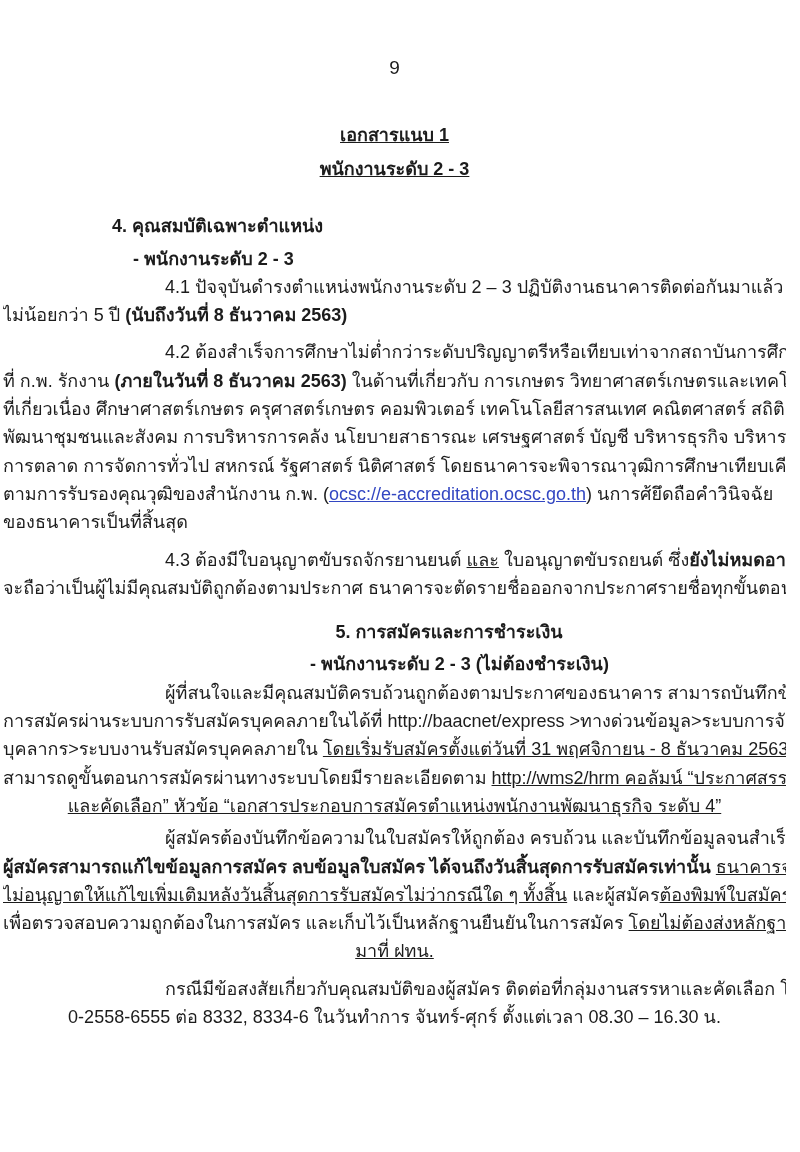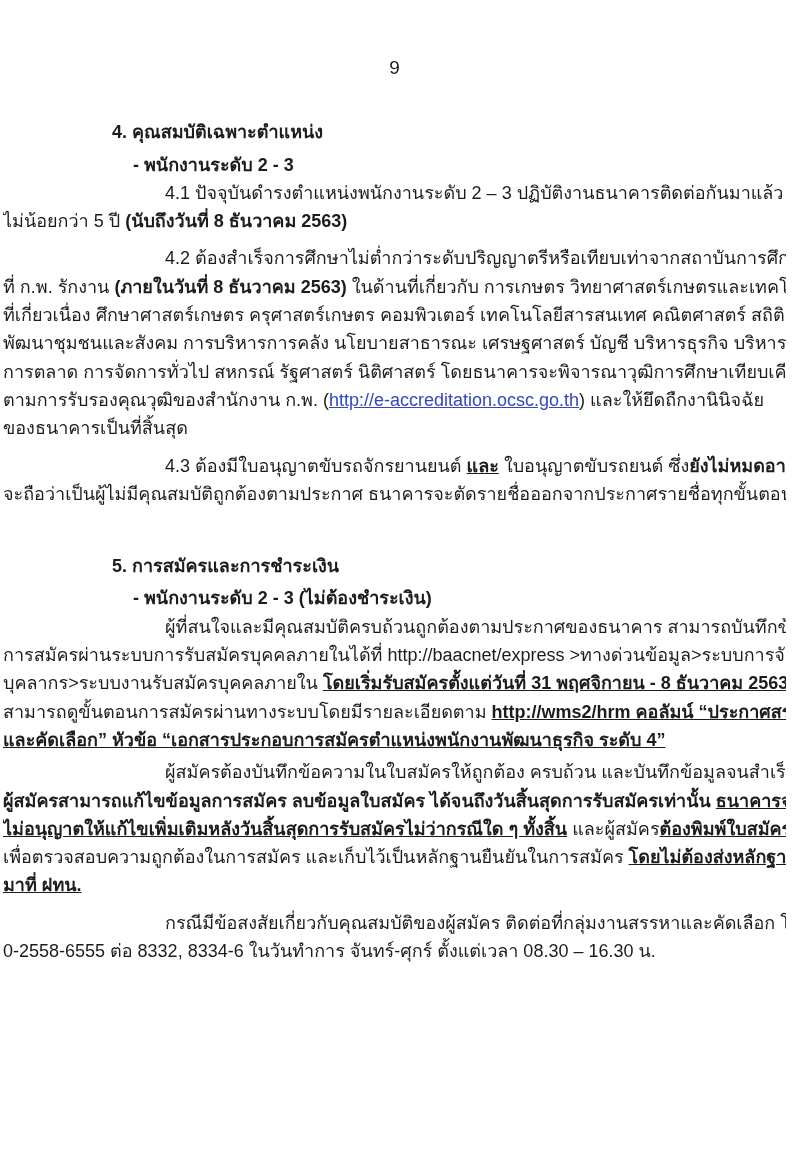--- a/index.html
+++ b/index.html
@@ -13,50 +13,54 @@
   .pagenum{text-align:center;line-height:28px;margin-bottom:36px;font-size:19px;}
   .titles{margin-bottom:26px;}
   .doc-title{text-align:center;font-weight:700;text-decoration:underline;line-height:34px;}
   .line{line-height:28.3px;white-space:nowrap;overflow:hidden;}
   .ind-none{padding-left:0;}
   .ind-h1{padding-left:109px;}
   .ind-h2{padding-left:130px;}
   .ind-para{padding-left:162px;}
   .gap-xs{margin-top:4px;}
   .gap-s{margin-top:9px;}
-  .gap-l{margin-top:44px;}
+  .gap-l{margin-top:16px;text-align:center;}
   .seg-r{font-weight:400;}
   .seg-b{font-weight:700;}
-  .seg-bu{font-weight:700;text-decoration:underline;}
+  .seg-bu{font-weight:400;text-decoration:underline;}
   .seg-link{color:var(--link,#3246c2);text-decoration:underline;cursor:pointer;}
 </style>
 </head>
 <body style="background: rgb(255, 255, 255); color: rgb(28, 28, 28);">
 
 <div class="page">
   <div class="pagenum line">9</div>
+  <div class="titles">
+    <div class="doc-title">เอกสารแนบ 1</div>
+    <div class="doc-title">พนักงานระดับ 2 - 3</div>
+  </div>
   <div>
       <div class="sec">
         <div class="block">
           <div class="line ind-h1"><span class="seg-b">4. คุณสมบัติเฉพาะตำแหน่ง</span></div>
         </div>
         <div class="block gap-xs">
           <div class="line ind-h2"><span class="seg-b">- พนักงานระดับ 2 - 3</span></div>
         </div>
         <div class="block">
           <div class="line ind-para"><span class="seg-r">4.1 ปัจจุบันดำรงตำแหน่งพนักงานระดับ 2 – 3 ปฏิบัติงานธนาคารติดต่อกันมาแล้ว</span></div>
           <div class="line ind-none"><span class="seg-r">ไม่น้อยกว่า 5 ปี </span><span class="seg-b">(นับถึงวันที่ 8 ธันวาคม 2563)</span></div>
         </div>
         <div class="block gap-s">
           <div class="line ind-para"><span class="seg-r">4.2 ต้องสำเร็จการศึกษาไม่ต่ำกว่าระดับปริญญาตรีหรือเทียบเท่าจากสถาบันการศึกษา</span></div>
           <div class="line ind-none"><span class="seg-r">ที่ ก.พ. รักงาน </span><span class="seg-b">(ภายในวันที่ 8 ธันวาคม 2563)</span><span class="seg-r"> ในด้านที่เกี่ยวกับ การเกษตร วิทยาศาสตร์เกษตรและเทคโนโลยี</span></div>
           <div class="line ind-none"><span class="seg-r">ที่เกี่ยวเนื่อง ศึกษาศาสตร์เกษตร ครุศาสตร์เกษตร คอมพิวเตอร์ เทคโนโลยีสารสนเทศ คณิตศาสตร์ สถิติ</span></div>
           <div class="line ind-none"><span class="seg-r">พัฒนาชุมชนและสังคม การบริหารการคลัง นโยบายสาธารณะ เศรษฐศาสตร์ บัญชี บริหารธุรกิจ บริหารรัฐกิจ</span></div>
           <div class="line ind-none"><span class="seg-r">การตลาด การจัดการทั่วไป สหกรณ์ รัฐศาสตร์ นิติศาสตร์ โดยธนาคารจะพิจารณาวุฒิการศึกษาเทียบเคียง</span></div>
-          <div class="line ind-none"><span class="seg-r">ตามการรับรองคุณวุฒิของสำนักงาน ก.พ. (</span><span class="seg-link">http://e-accreditation.ocsc.go.th</span><span class="seg-r">) และให้ยึดถืกงานินิจฉัย</span></div>
+          <div class="line ind-none"><span class="seg-r">ตามการรับรองคุณวุฒิของสำนักงาน ก.พ. (</span><span class="seg-link">ocsc://e-accreditation.ocsc.go.th</span><span class="seg-r">) นการศ้ยึดถือคำวินิจฉัย</span></div>
           <div class="line ind-none"><span class="seg-r">ของธนาคารเป็นที่สิ้นสุด</span></div>
         </div>
         <div class="block gap-s">
           <div class="line ind-para"><span class="seg-r">4.3 ต้องมีใบอนุญาตขับรถจักรยานยนต์ </span><span class="seg-bu">และ</span><span class="seg-r"> ใบอนุญาตขับรถยนต์ ซึ่ง</span><span class="seg-b">ยังไม่หมดอายุ</span></div>
           <div class="line ind-none"><span class="seg-r">จะถือว่าเป็นผู้ไม่มีคุณสมบัติถูกต้องตามประกาศ ธนาคารจะตัดรายชื่อออกจากประกาศรายชื่อทุกขั้นตอน</span></div>
         </div>
       </div>
       <div class="sec gap-l">
         <div class="block">
           <div class="line ind-h1"><span class="seg-b">5. การสมัครและการชำระเงิน</span></div>

